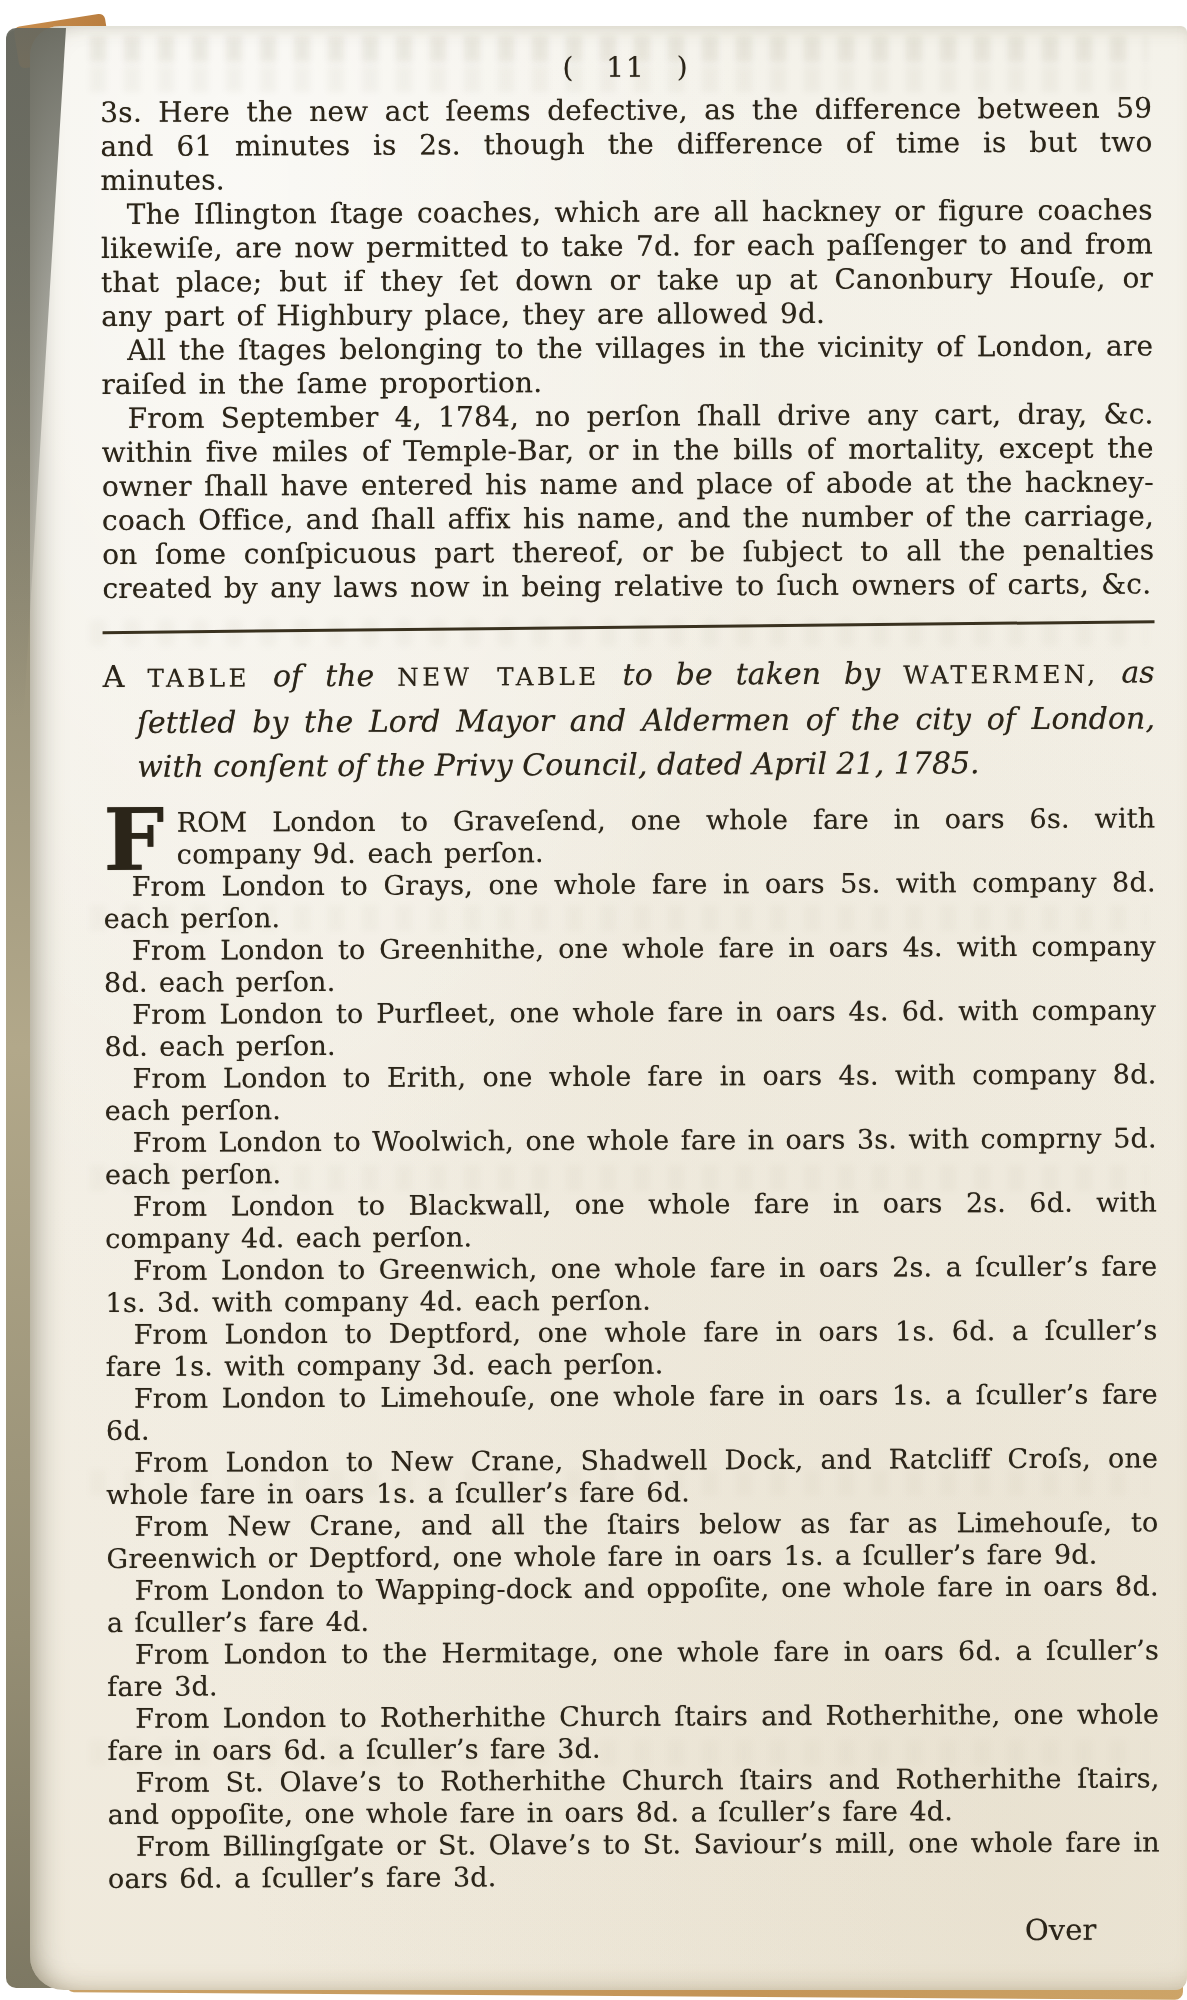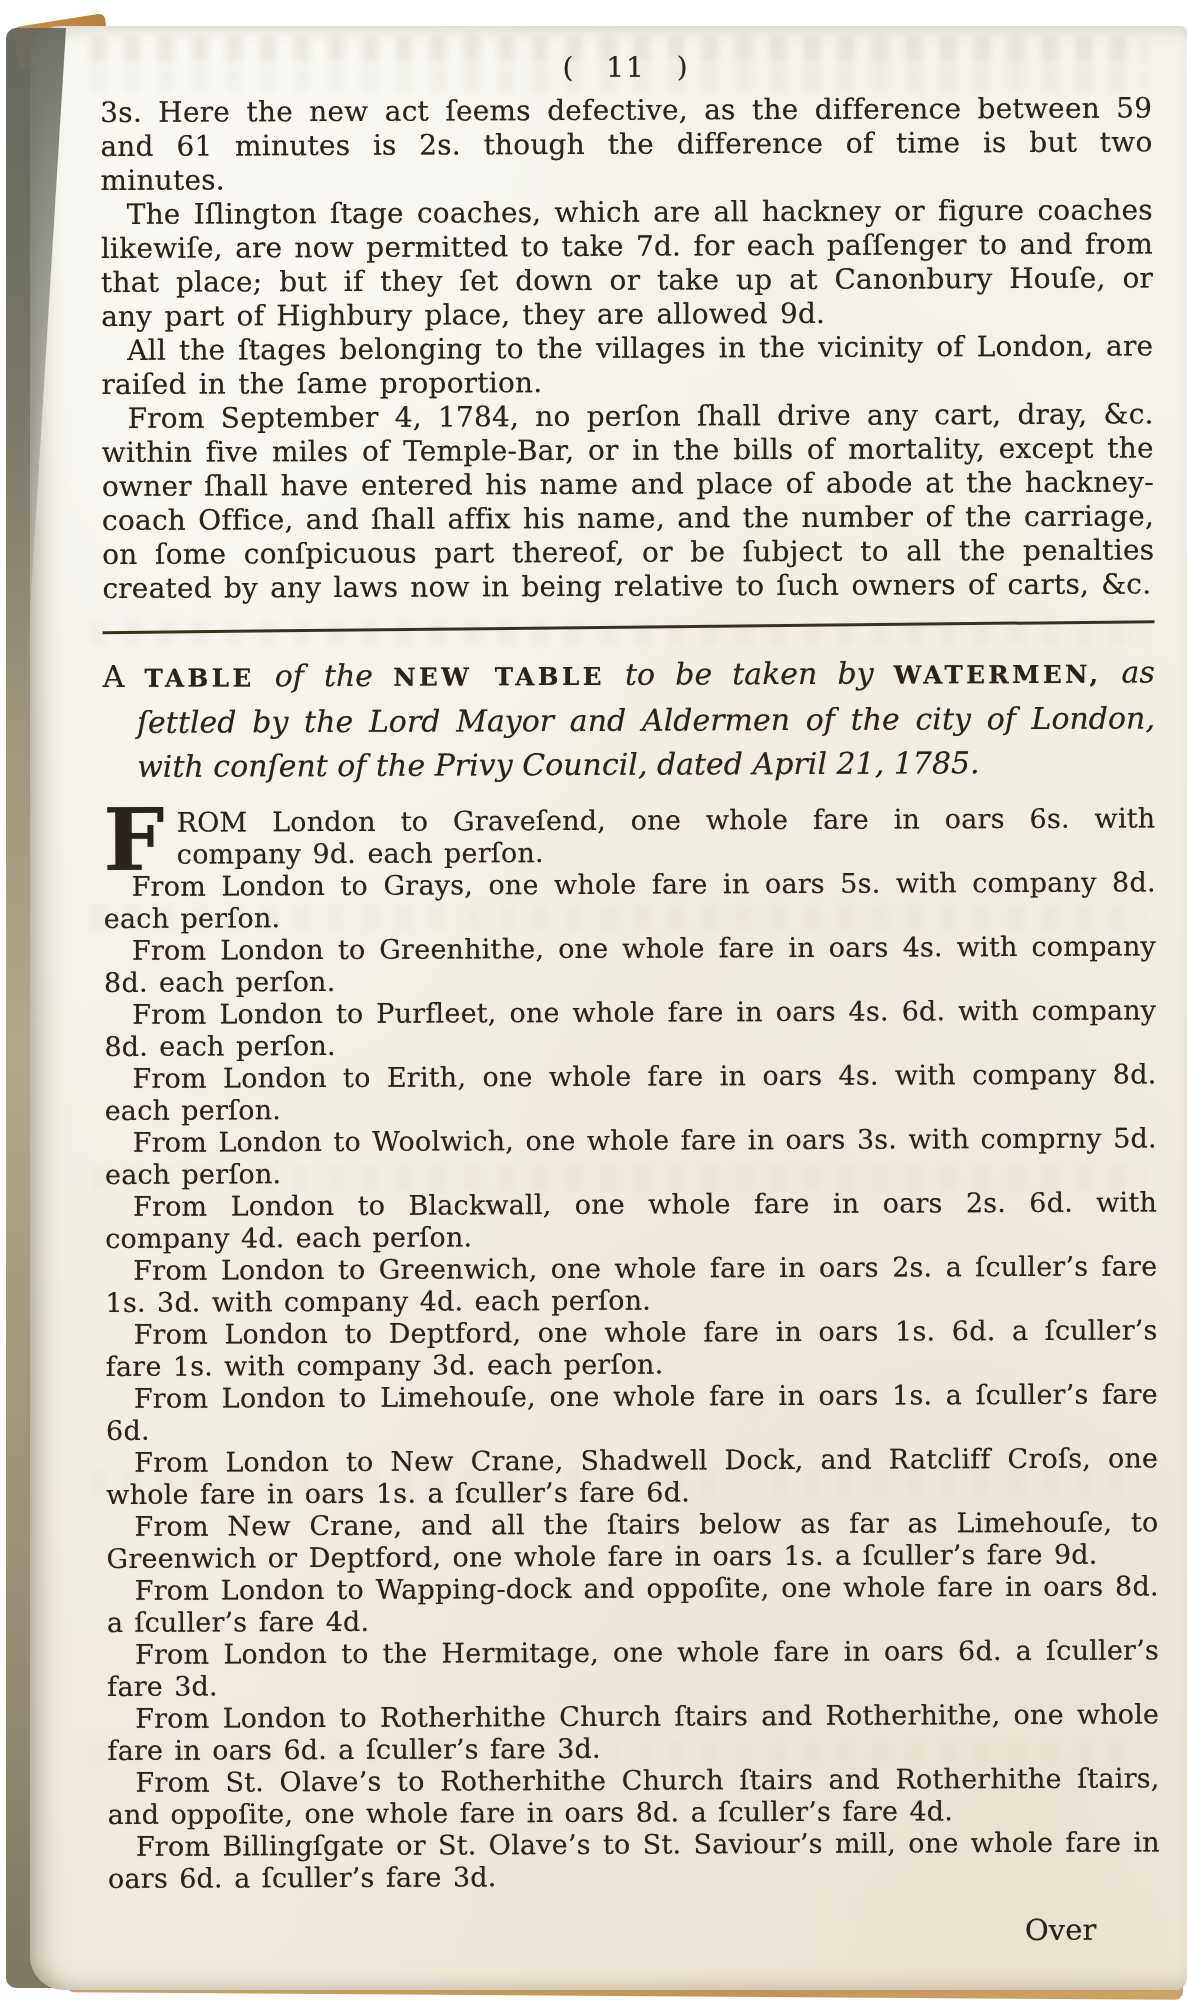--- a/index.html
+++ b/index.html
@@ -126,21 +126,20 @@
     font-size: 30px;
     line-height: 44px;
   }
   .h-line1 { text-align-last: justify; }
   .h-line2 { padding-left: 34px; text-align-last: justify; }
   .h-line3 { padding-left: 34px; }
   .heading .sc {
     font-style: normal;
     font-size: 0.82em;
     letter-spacing: 0.14em;
-    font-weight: bold;
   }
   .heading .lead { font-style: normal; }
   .entries { margin-top: 18px; }
   .entry {
     font-size: 27px;
     line-height: 32px;
     text-align: justify;
     text-indent: 28px;
     word-spacing: 2.5px;
     letter-spacing: 0.2px;

